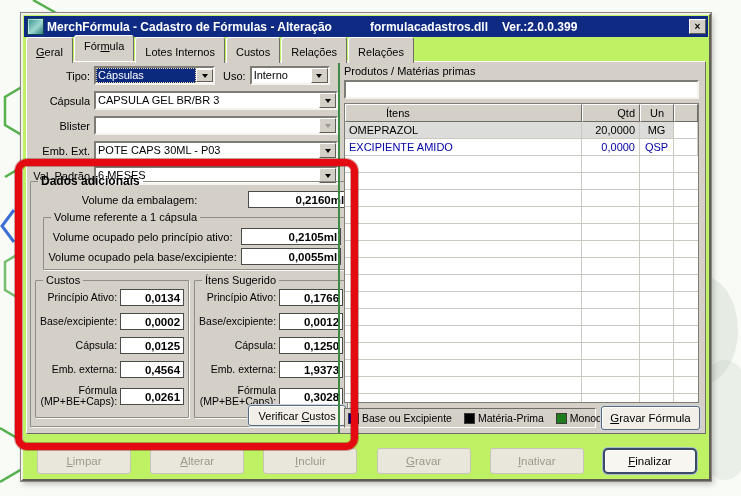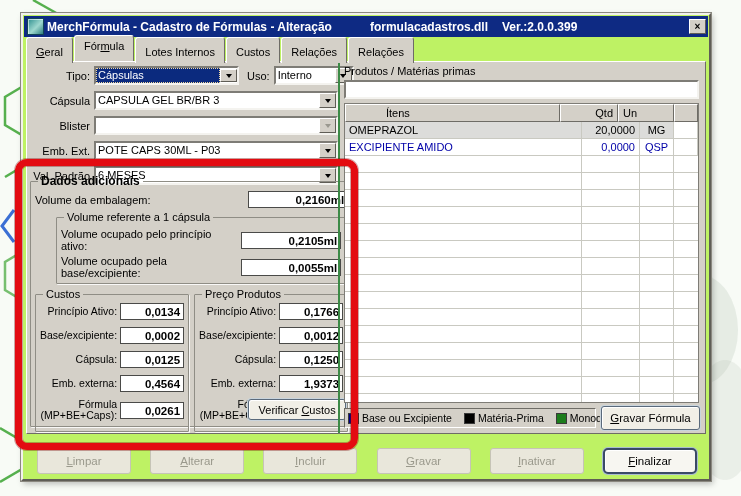--- a/index.html
+++ b/index.html
@@ -50,71 +50,71 @@
   .combo{
     display:flex;align-items:stretch;height:19px;background:#fff;
     border:2px solid;border-color:#7e7c76 #f4f3ef #f4f3ef #7e7c76;box-sizing:border-box;
   }
   .combo-text{flex:1;padding:1px 2px;white-space:nowrap;overflow:hidden;line-height:13px;}
   .combo-text.sel{color:#fff;outline:1px dotted #f0d9a0;outline-offset:-1px;}
   .combo-btn{width:15px;flex:none;background:#d4d0c8;border:1px solid;border-color:#fff #5f5d56 #5f5d56 #fff;
     display:flex;align-items:center;justify-content:center;}
   .arrow-down{width:0;height:0;border:3px solid transparent;border-top:4px solid #000;margin-top:4px;}
   .combo.disabled .arrow-down{border-top-color:#9a988f;}
-  .w120{width:145px;flex:none;align-items:center;}
+  .w120{width:121px;flex:none;align-items:center;}
   .w78{width:80px;flex:none;}
   .grow{flex:1;}
   .uso-label{margin:0 4px 0 8px;}
   
   fieldset{
     border:1px solid #8f8d85;border-radius:1px;margin:0;padding:2px 4px 3px;
     box-shadow:1px 1px 0 rgba(255,255,255,.85);
   }
   legend{padding:0 3px;margin-left:3px;}
   .dados{position:absolute;left:3px;top:112px;width:300px;height:246px;}
   .dados>legend{font-weight:bold;font-size:12px;}
   .val-row{display:flex;align-items:center;margin:1px 0 3px;}
-  .val-row label{flex:1;text-align:left;margin-right:4px;}
+  .val-row label{flex:1;text-align:center;margin-right:4px;}
   .valuebox{
     width:100px;height:17px;flex:none;background:#fff;border:1px solid #4a4a48;
     font-weight:bold;font-size:11.5px;line-height:16px;text-align:right;padding:0 3px;box-sizing:border-box;
   }
-  .vol1{margin:1px 2px 4px 21px;padding-bottom:4px;}
+  .vol1{margin:1px 2px 4px 8px;padding-bottom:4px;}
   .vol1 .val-row{margin:3px 0 0;}
   .cols{display:flex;gap:5px;margin-top:2px;}
   .cols fieldset{flex:1;height:136px;padding:3px 4px;}
   .crow{display:flex;align-items:center;margin-bottom:7px;}
   .crow .clabel{flex:1;text-align:right;margin-right:3px;font-size:10.5px;line-height:11px;}
   .crow .valuebox{width:64px;}
   .win-btn{
     background:#f1efe7;border:1px solid #5a6a7c;border-radius:3px;
     font-family:"Liberation Sans",sans-serif;font-size:11px;color:#000;cursor:default;
     box-shadow:0 0 0 1px #c9d4dc, inset 1px 1px 0 #fff;
   }
-  .verificar{position:absolute;right:6px;bottom:6px;width:98px;height:21px;}
+  .verificar{position:absolute;right:6px;bottom:0;width:98px;height:21px;}
   
   .right-panel{position:absolute;left:311px;top:0;right:2px;bottom:0;border-left:2px solid #3c8a46;padding:2px 4px;}
   .panel-title{height:13px;margin:1px 0 2px;}
   .search{
     display:block;width:100%;height:19px;box-sizing:border-box;background:#fff;
     border:2px solid;border-color:#7e7c76 #f4f3ef #f4f3ef #7e7c76;margin-bottom:4px;
     font-family:"Liberation Sans",sans-serif;font-size:11px;
   }
   .ptable{
     height:298px;background:#fff;border:1px solid #7e7c76;position:relative;
     display:flex;flex-direction:column;overflow:hidden;
   }
   .thead{display:flex;flex:none;height:18px;}
   .th{
     background:#d4d0c8;border:1px solid;border-color:#fff #6e6c66 #6e6c66 #fff;
     padding:1px 4px;box-sizing:border-box;line-height:14px;
   }
   .th-item{flex:1;padding-left:40px;}
   .th-qtd{width:58px;flex:none;text-align:right;}
-  .th-un{width:56px;flex:none;text-align:left;}
+  .th-un{width:34px;flex:none;text-align:center;}
   .th-x{width:24px;flex:none;}
   .trow{display:flex;flex:none;height:17px;line-height:16px;}
   .td{border-right:1px solid #c9c9c1;border-bottom:1px solid #c9c9c1;padding:0 4px;box-sizing:border-box;
     white-space:nowrap;overflow:hidden;}
   .td-item{flex:1;}
   .td-qtd{width:58px;flex:none;text-align:right;}
   .td-un{width:34px;flex:none;text-align:center;}
   .td-x{width:24px;flex:none;background:#fff;}
   .tempty{flex:1;position:relative;
     background:repeating-linear-gradient(to bottom,#fff 0 16px,#c9c9c1 16px 17px);}
@@ -277,21 +277,21 @@
           <div class="crow">
               <label class="clabel">Emb. externa:</label>
               <div class="valuebox">0,4564</div>
             </div>
           <div class="crow">
               <label class="clabel">Fórmula (MP+BE+Caps):</label>
               <div class="valuebox">0,0261</div>
             </div>
         </fieldset>
         <fieldset>
-          <legend>Preço Produtos</legend>
+          <legend>Ítens Sugerido</legend>
           <div class="crow">
               <label class="clabel">Princípio Ativo:</label>
               <div class="valuebox">0,1766</div>
             </div>
           <div class="crow">
               <label class="clabel">Base/excipiente:</label>
               <div class="valuebox">0,0012</div>
             </div>
           <div class="crow">
               <label class="clabel">Cápsula:</label>

